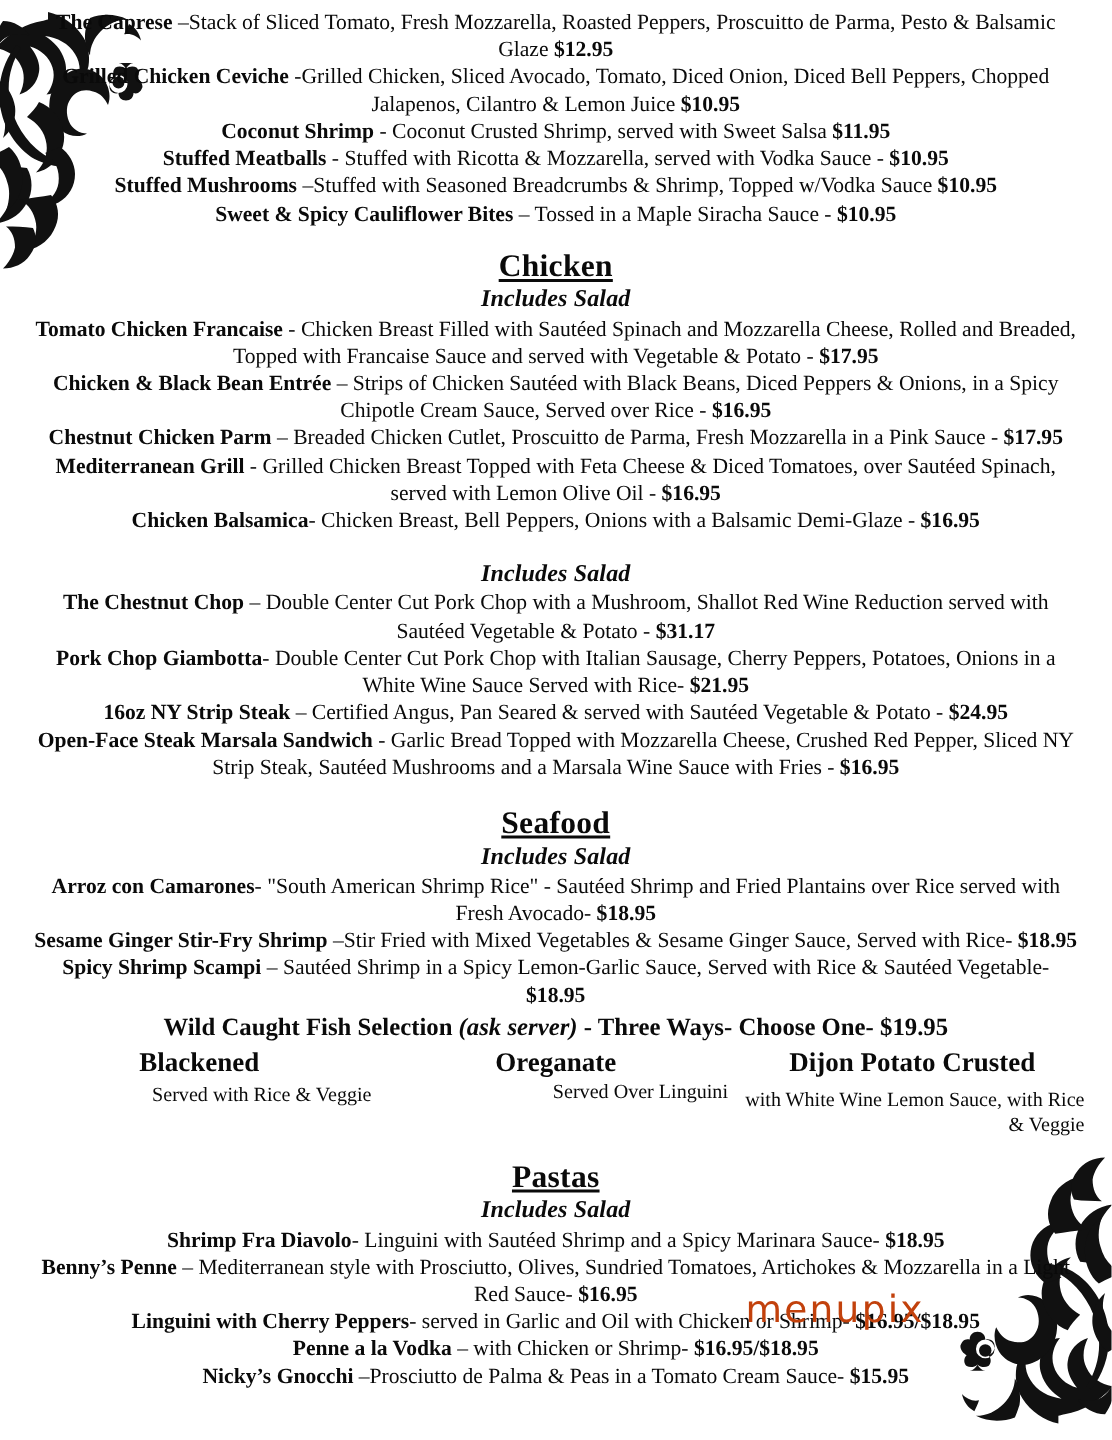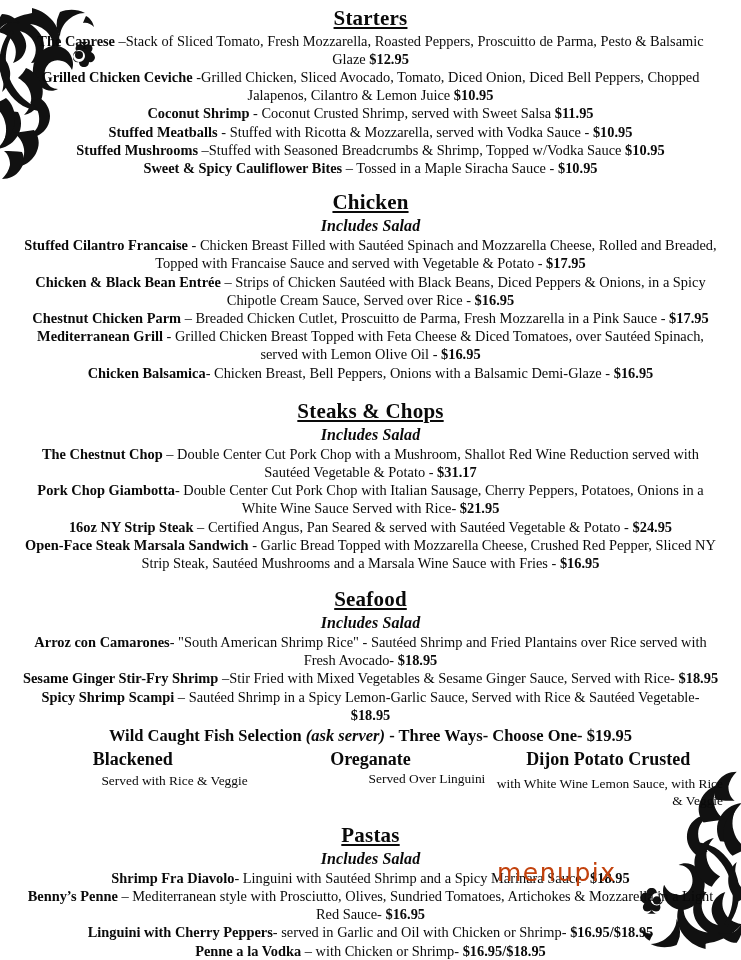--- a/index.html
+++ b/index.html
@@ -178,53 +178,51 @@
         <path d="M92 14c4 2 7 6 8 11-3-3-7-5-11-4 1-3 2-5 3-7z"></path>
       </g>
     </svg>
   </div>
 
   <div id="watermark">menupix</div>
 
   <div id="content">
 
     <section class="section" id="sec-starters">
-      <h2 class="section-title">Starters</h2>
 
       <p class="item"><span class="nm">The Caprese</span><span class="ds"> –Stack of Sliced Tomato, Fresh Mozzarella, Roasted Peppers, Proscuitto de Parma, Pesto &amp; Balsamic Glaze </span><span class="pr">$12.95</span></p>
 
       <p class="item"><span class="nm">Grilled Chicken Ceviche</span><span class="ds"> -Grilled Chicken, Sliced Avocado, Tomato, Diced Onion, Diced Bell Peppers, Chopped Jalapenos, Cilantro &amp; Lemon Juice </span><span class="pr">$10.95</span></p>
 
       <p class="item"><span class="nm">Coconut Shrimp</span><span class="ds"> - Coconut Crusted Shrimp, served with Sweet Salsa </span><span class="pr">$11.95</span></p>
 
       <p class="item"><span class="nm">Stuffed Meatballs</span><span class="ds"> - Stuffed with Ricotta &amp; Mozzarella, served with Vodka Sauce - </span><span class="pr">$10.95</span></p>
 
 
       <p class="item"><span class="nm">Stuffed Mushrooms</span><span class="ds"> –Stuffed with Seasoned Breadcrumbs &amp; Shrimp, Topped w/Vodka Sauce </span><span class="pr">$10.95</span></p>
 
       <p class="item"><span class="nm">Sweet &amp; Spicy Cauliflower Bites</span><span class="ds"> – Tossed in a Maple Siracha Sauce - </span><span class="pr">$10.95</span></p>
     </section>
 
     <section class="section" id="sec-chicken">
       <h2 class="section-title">Chicken</h2>
       <p class="section-sub">Includes Salad</p>
 
-      <p class="item"><span class="nm">Stuffed Cilantro Francaise</span><span class="ds"> - Chicken Breast Filled with Sautéed Spinach and Mozzarella Cheese, Rolled and Breaded, Topped with Francaise Sauce and served with Vegetable &amp; Potato - </span><span class="pr">$17.95</span></p>
+      <p class="item"><span class="nm">Tomato Chicken Francaise</span><span class="ds"> - Chicken Breast Filled with Sautéed Spinach and Mozzarella Cheese, Rolled and Breaded, Topped with Francaise Sauce and served with Vegetable &amp; Potato - </span><span class="pr">$17.95</span></p>
 
       <p class="item"><span class="nm">Chicken &amp; Black Bean Entrée</span><span class="ds"> – Strips of Chicken Sautéed with Black Beans, Diced Peppers &amp; Onions, in a Spicy Chipotle Cream Sauce, Served over Rice - </span><span class="pr">$16.95</span></p>
 
       <p class="item"><span class="nm">Chestnut Chicken Parm</span><span class="ds"> –  Breaded Chicken Cutlet, Proscuitto de Parma, Fresh Mozzarella in a Pink Sauce - </span><span class="pr">$17.95</span></p>
 
       <p class="item"><span class="nm">Mediterranean Grill</span><span class="ds">  - Grilled Chicken Breast Topped with Feta Cheese &amp; Diced Tomatoes, over Sautéed Spinach, served with Lemon Olive Oil - </span><span class="pr">$16.95</span></p>
 
       <p class="item"><span class="nm">Chicken Balsamica</span><span class="ds">- Chicken Breast, Bell Peppers, Onions with a Balsamic Demi-Glaze - </span><span class="pr">$16.95</span></p>
     </section>
 
     <section class="section" id="sec-steaks">
-      <h2 class="section-title">Steaks &amp; Chops</h2>
       <p class="section-sub">Includes Salad</p>
 
       <p class="item"><span class="nm">The Chestnut Chop</span><span class="ds"> – Double Center Cut Pork Chop with a Mushroom, Shallot Red Wine Reduction served with Sautéed Vegetable &amp; Potato - </span><span class="pr">$31.17</span></p>
 
       <p class="item"><span class="nm">Pork Chop Giambotta</span><span class="ds">- Double Center Cut Pork Chop with Italian Sausage, Cherry Peppers, Potatoes, Onions in a White Wine Sauce Served with Rice- </span><span class="pr">$21.95</span></p>
 
       <p class="item"><span class="nm">16oz NY Strip Steak</span><span class="ds"> –  Certified Angus, Pan Seared &amp; served with Sautéed Vegetable &amp; Potato - </span><span class="pr">$24.95</span></p>
 
       <p class="item"><span class="nm">Open-Face Steak Marsala Sandwich</span><span class="ds"> - Garlic Bread Topped with Mozzarella Cheese, Crushed Red Pepper, Sliced NY Strip Steak, Sautéed Mushrooms and a Marsala Wine Sauce with Fries - </span><span class="pr">$16.95</span></p>
     </section>

